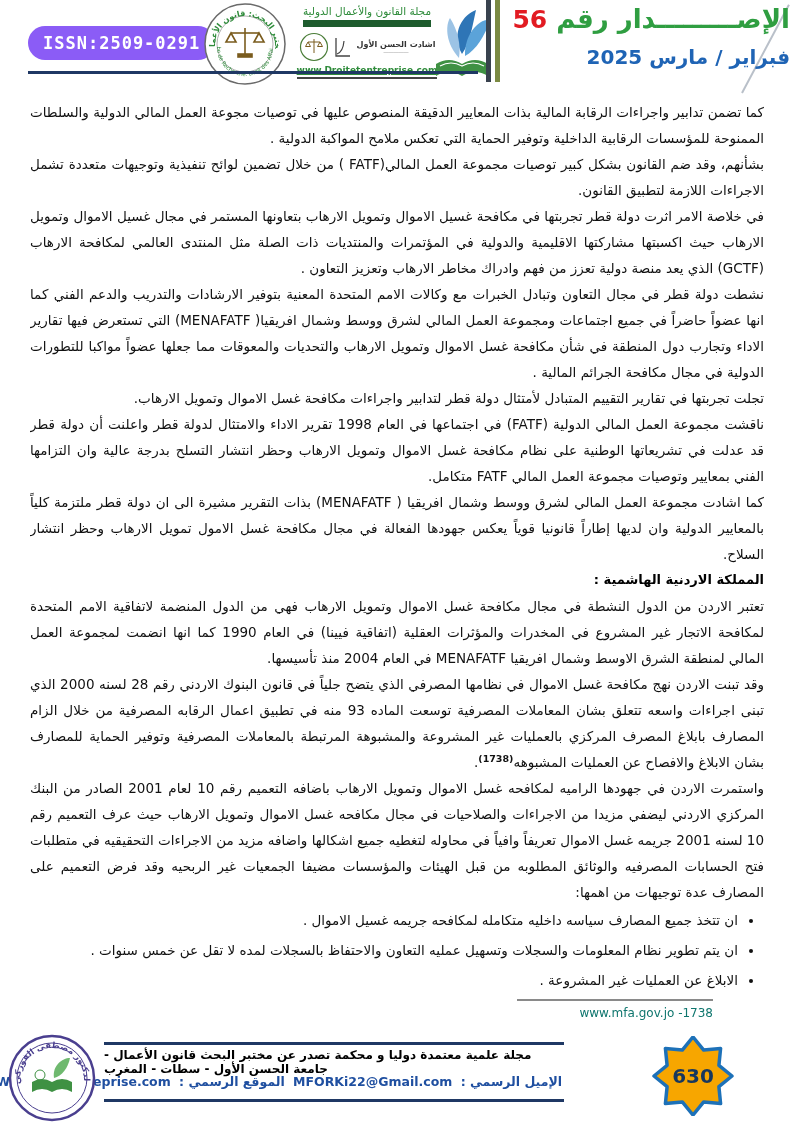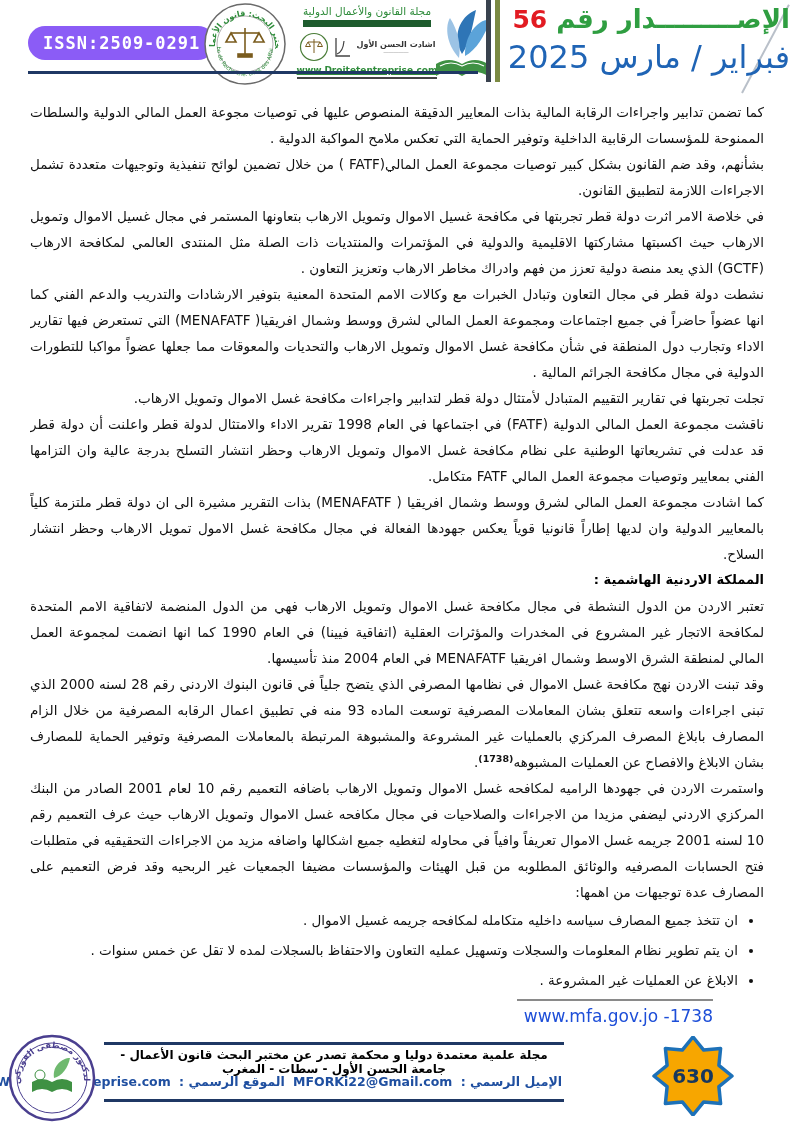--- a/index.html
+++ b/index.html
@@ -21,39 +21,39 @@
   .jl-underbar{height:2px;background:#444;margin:2px 4px 0;}
   .book-graphic{position:absolute;left:432px;top:6px;width:62px;height:84px;}
   .vbar-dark{position:absolute;left:486px;top:0;width:5px;height:82px;background:#39424e;}
   .vbar-olive{position:absolute;left:495px;top:0;width:5px;height:82px;background:#7b8a43;}
   .header-rule{position:absolute;left:28px;top:71px;width:450px;height:3px;background:#1F3864;}
   .diag-line{position:absolute;left:742px;top:92px;width:100px;height:2px;background:#b9c0c9;
     transform:rotate(-62deg);transform-origin:left center;}
   .issue-block{position:absolute;left:506px;top:1px;width:284px;direction:rtl;}
   .issue-line1{font-size:26px;font-weight:bold;color:#2F9E41;line-height:36px;white-space:nowrap;}
   .issue-number{color:#E21B22;font-size:25px;padding-left:4px;}
-  .issue-line2{font-size:32px;font-weight:normal;color:#1F64B5;line-height:38px;white-space:nowrap;}
+  .issue-line2{font-size:20px;font-weight:bold;color:#1F64B5;line-height:38px;white-space:nowrap;}
 
   
   .body-text{position:absolute;top:99px;right:30px;left:30px;height:892px;overflow:hidden;
     direction:rtl;text-align:justify;font-size:13.5px;line-height:26px;color:#111;}
   .body-text p{margin:0;}
   .section-heading{margin:0;font-weight:bold;font-size:13px;line-height:26px;color:#000;}
   .bullets{margin:2px 0 0;padding:0 26px 0 0;list-style:disc;}
   .bullets li{margin-bottom:4px;}
   .fnref{font-weight:bold;font-size:9.5px;vertical-align:super;line-height:0;}
 
   
   .fn-rule{position:absolute;left:517px;top:999px;width:196px;height:2px;background:#8a8a8a;}
   .fn-text{position:absolute;left:467px;top:1006px;width:246px;text-align:right;
-    font-size:17px;color:#1d4ed8;}
+    font-size:12px;color:#0f766e;}
 
   
   .footer-rule-top{position:absolute;left:104px;top:1042px;width:460px;height:3px;background:#1F3864;}
-  .footer-line1{position:absolute;left:104px;top:1048px;width:460px;text-align:center;direction:rtl;
+  .footer-line1{position:absolute;left:104px;top:1048px;width:460px;text-align:left;direction:rtl;
     font-weight:bold;font-size:12px;color:#000;}
   .footer-line2{position:absolute;left:104px;top:1074px;width:460px;text-align:center;direction:rtl;
     font-weight:bold;font-size:12.5px;color:#1F4FA0;white-space:nowrap;}
   .footer-line2 span{padding:0 2px;}
   .footer-rule-bottom{position:absolute;left:104px;top:1099px;width:460px;height:3px;background:#1F3864;}
   .star-badge{position:absolute;left:652px;top:1036px;width:82px;height:80px;}
   .footer-seal{position:absolute;left:8px;top:1034px;width:88px;height:88px;}
 </style>
 </head>
 <body>

